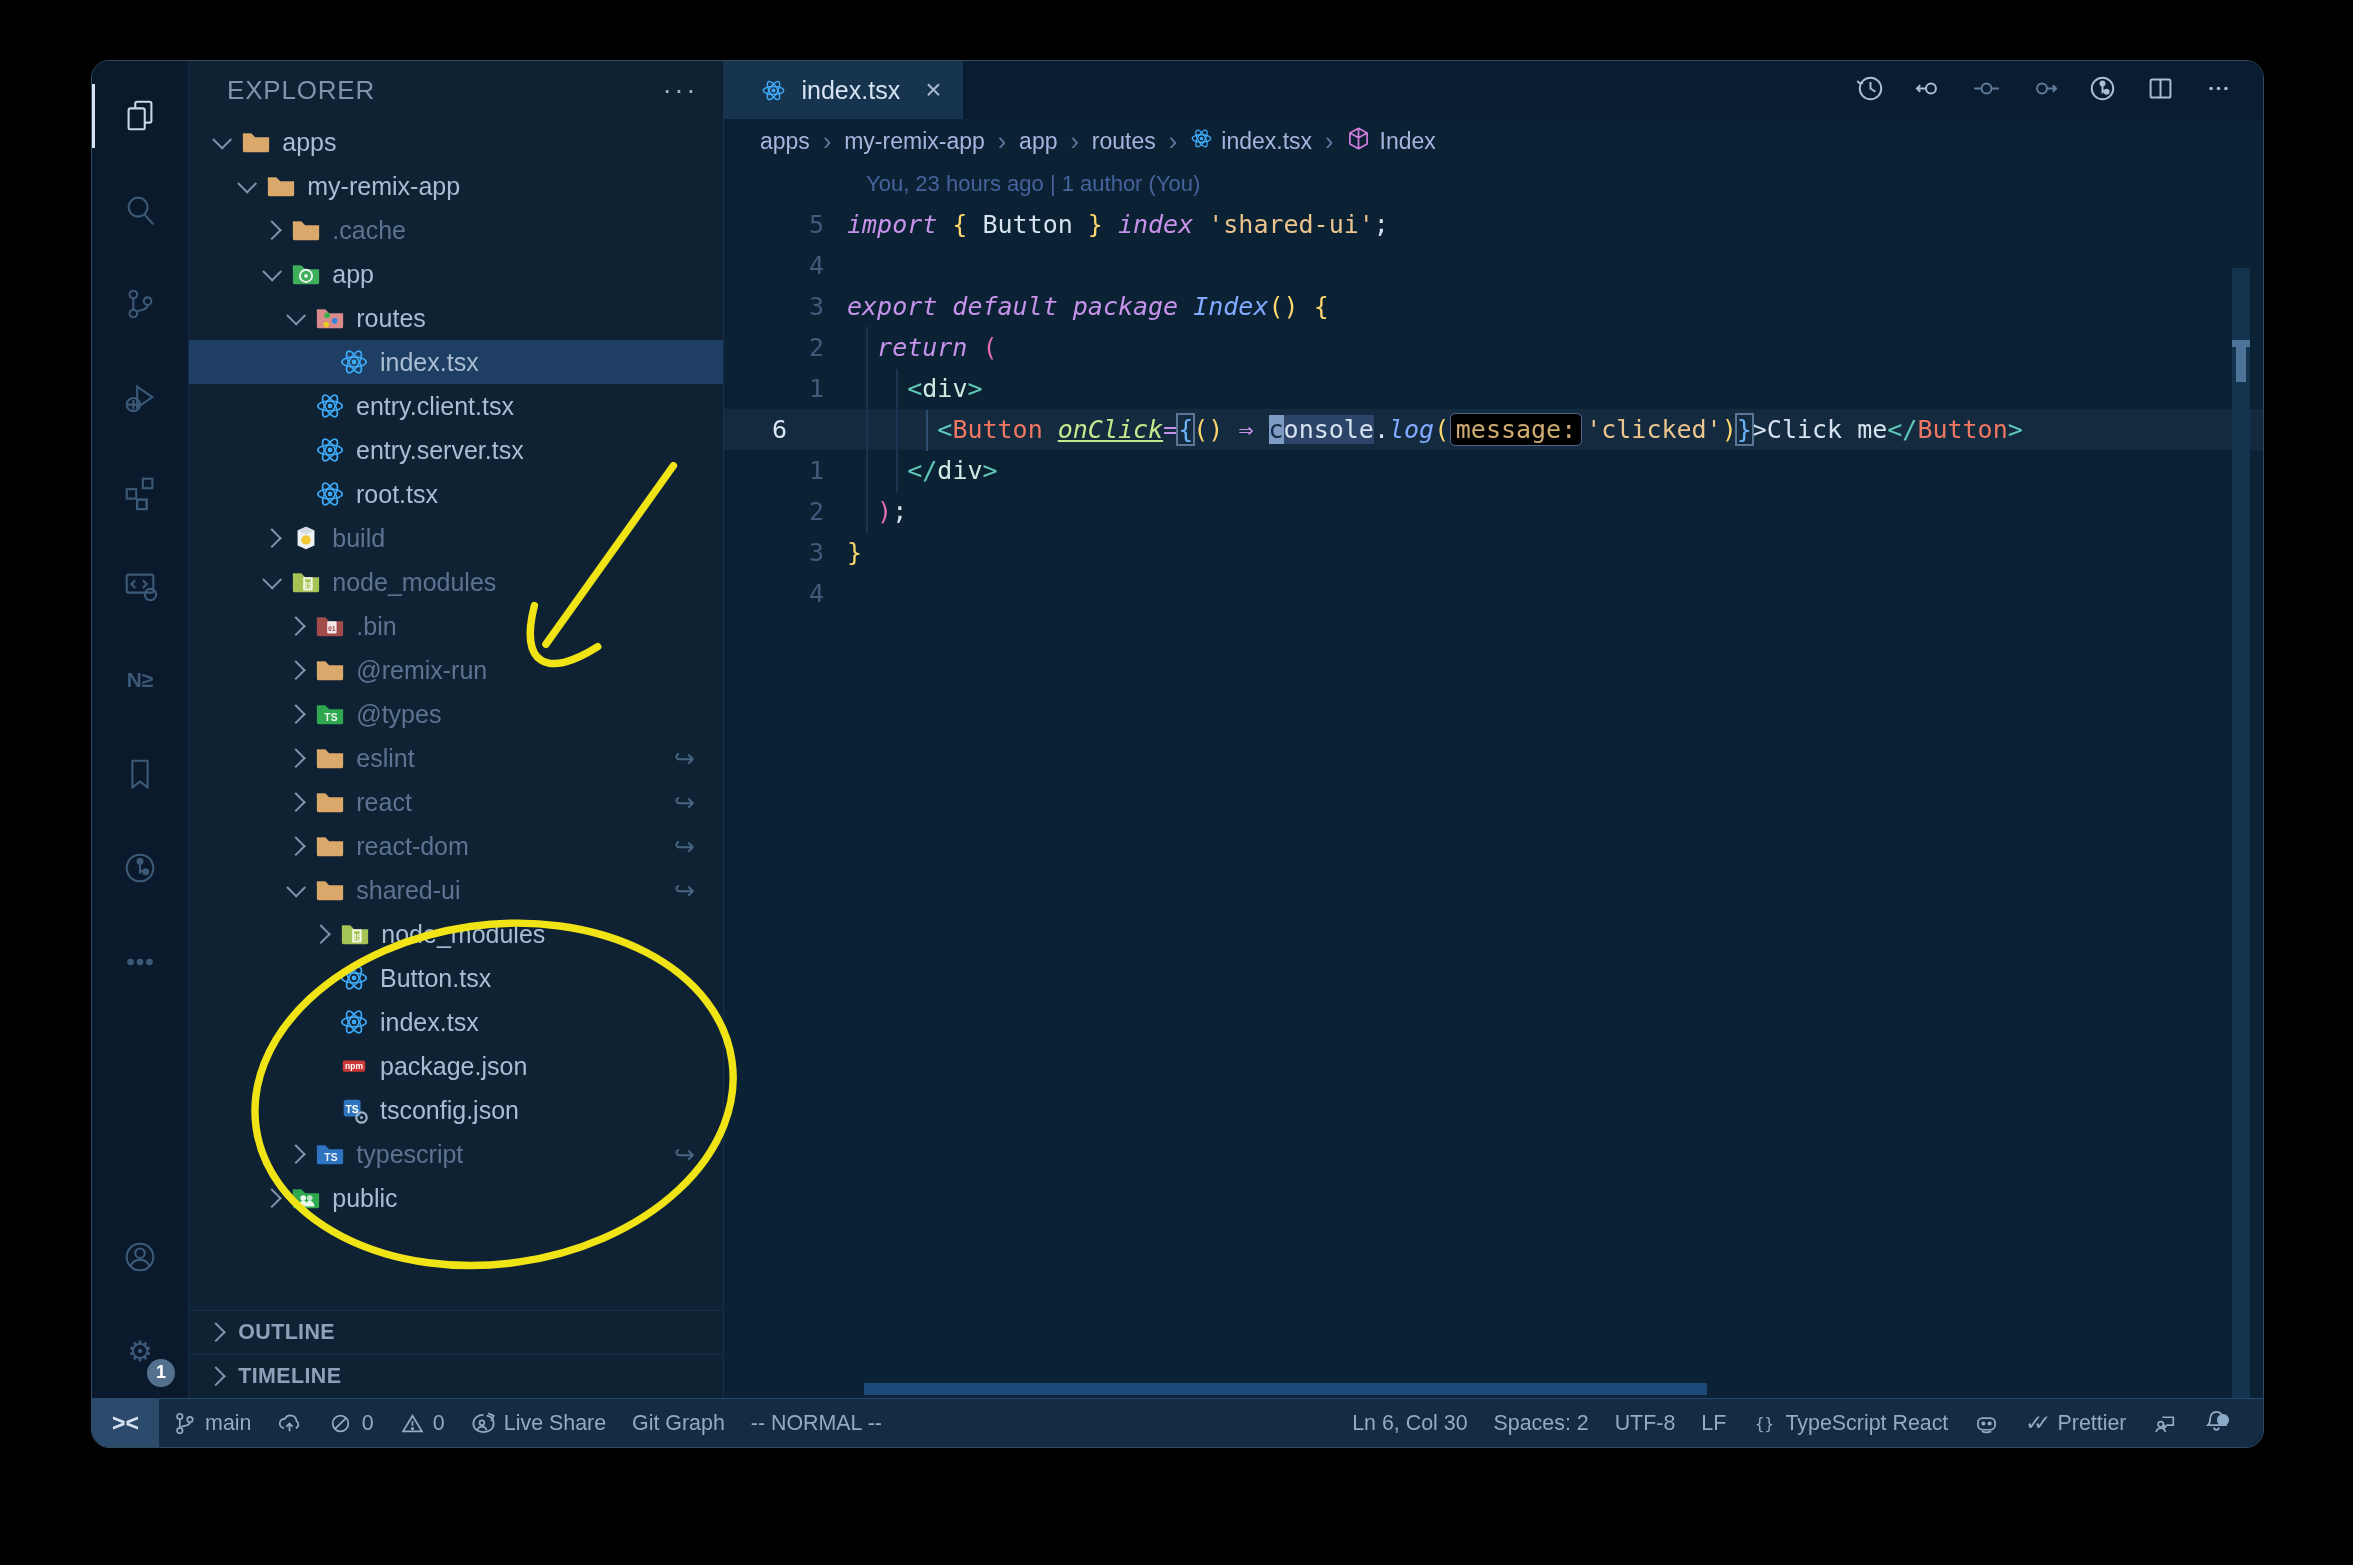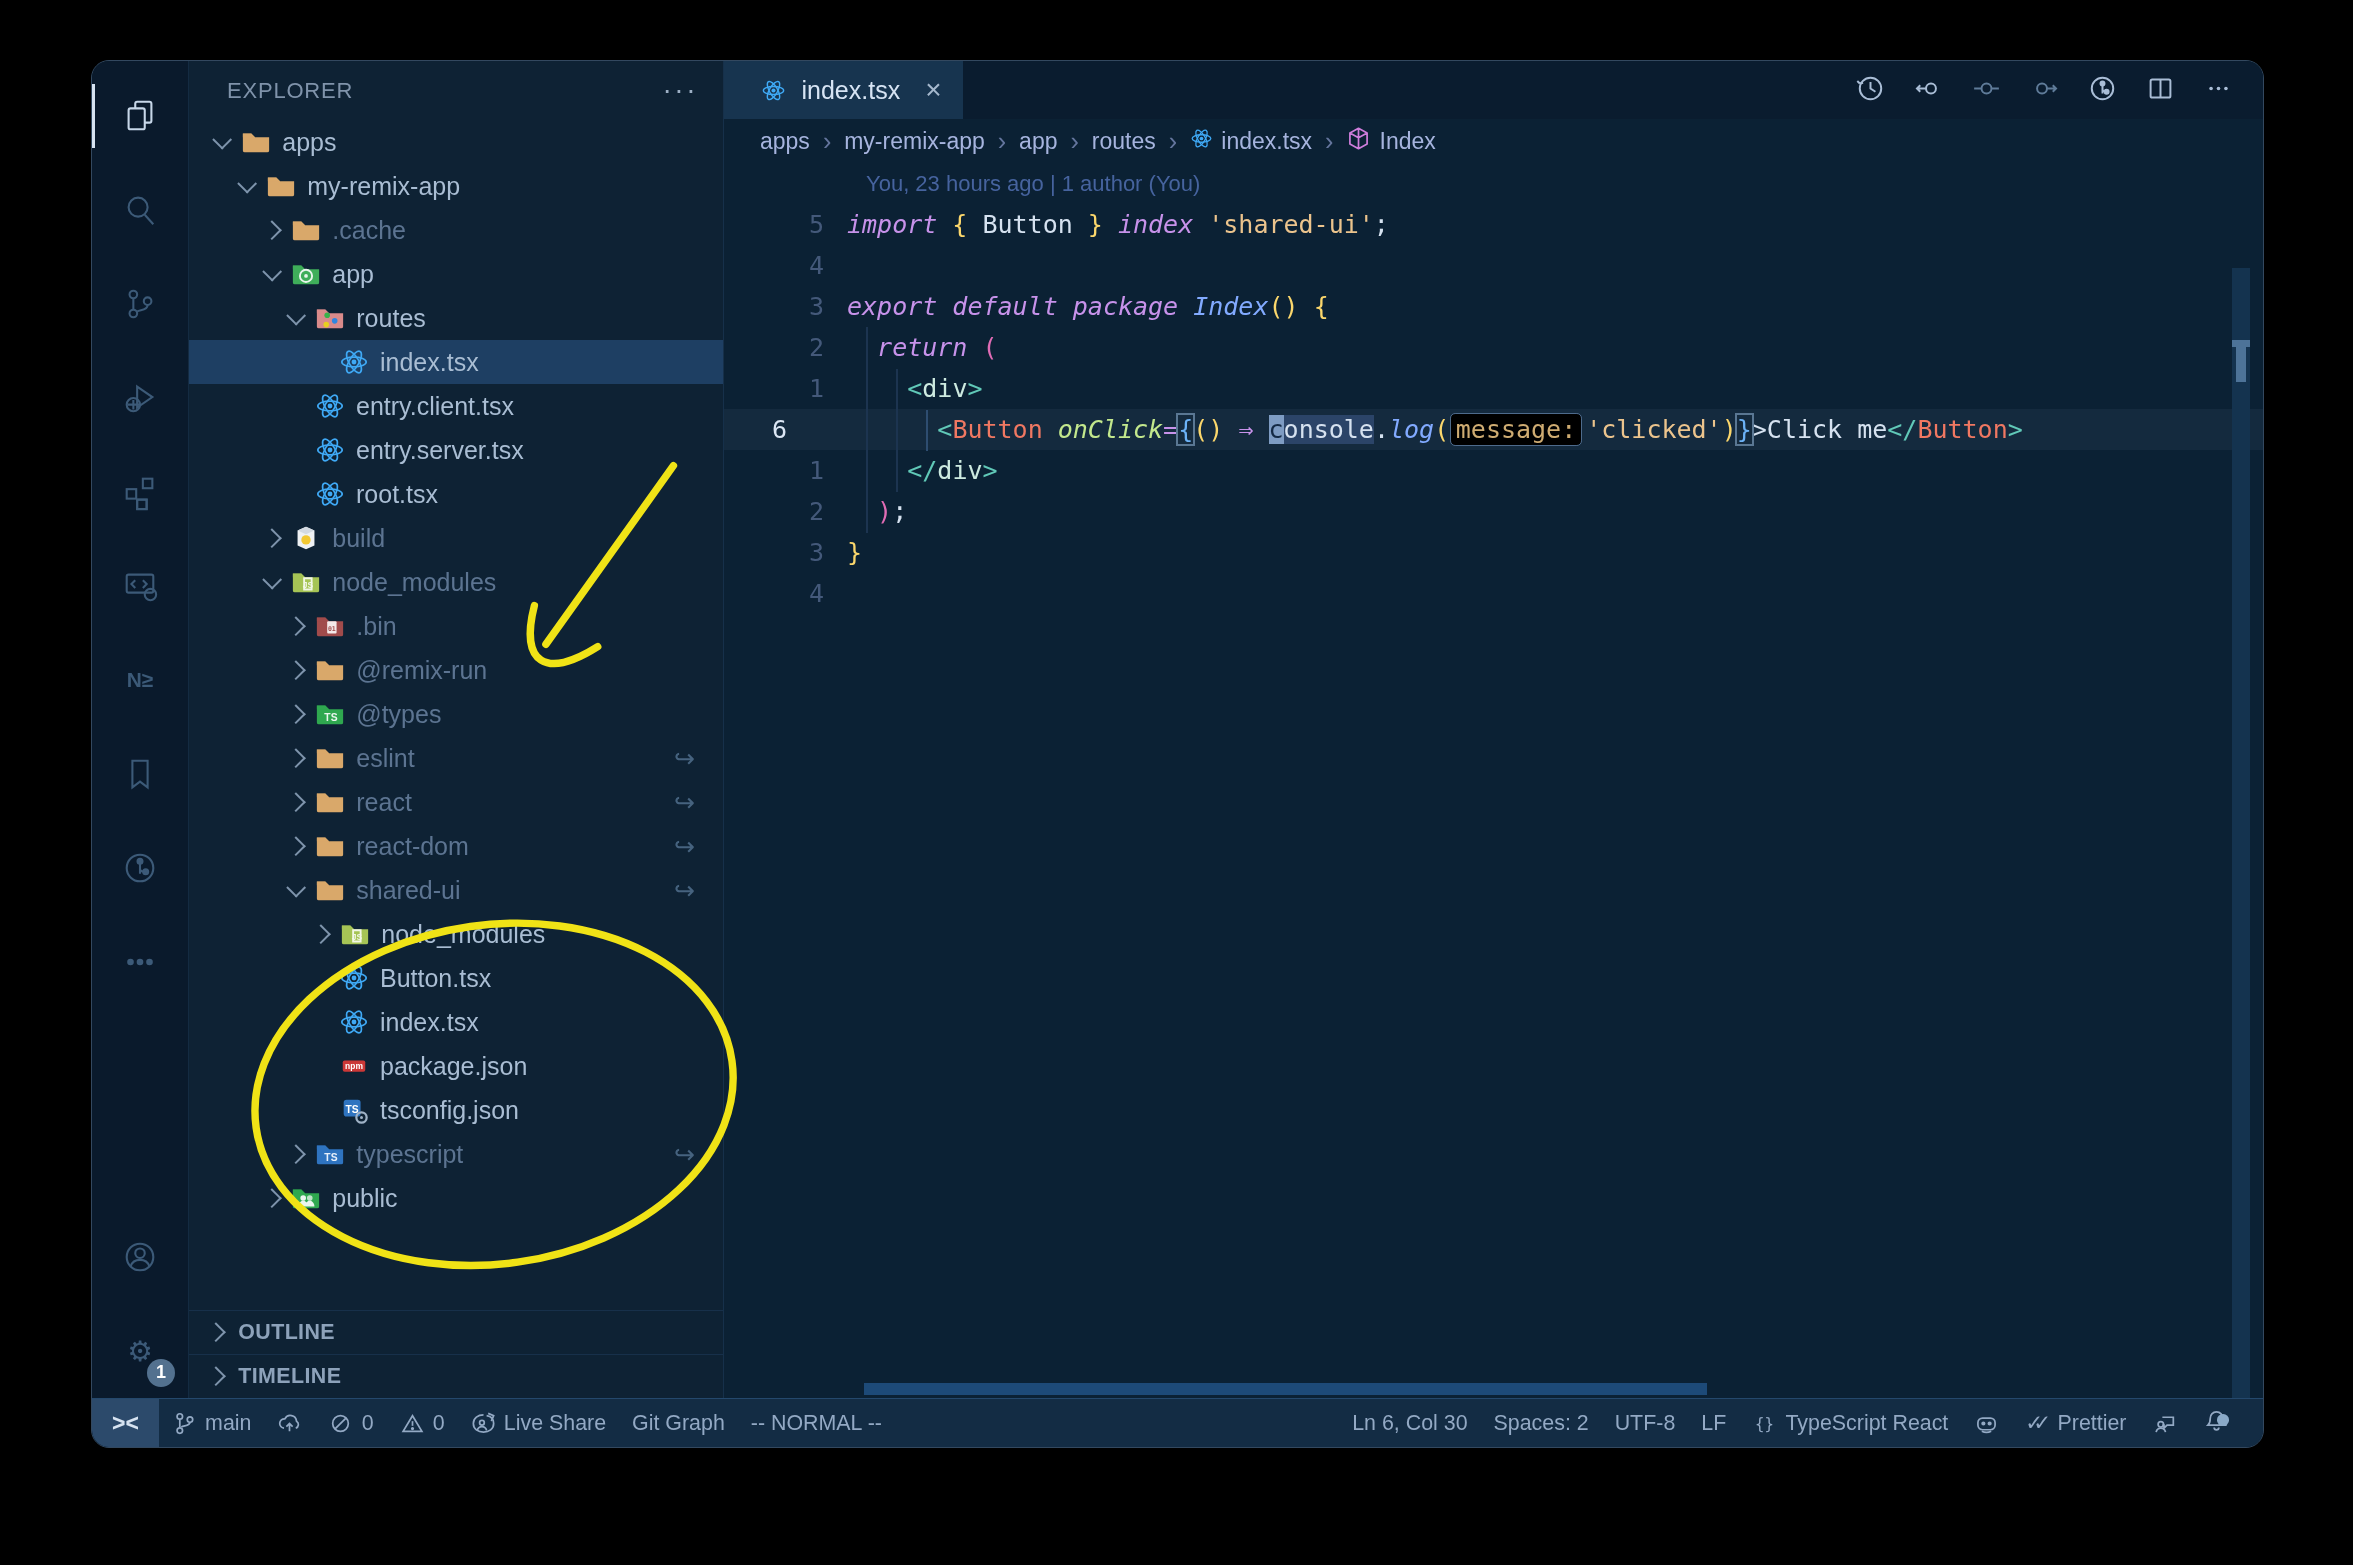--- a/index.html
+++ b/index.html
@@ -28,21 +28,21 @@
   .act-item{width:100%;height:94px;display:flex;align-items:center;justify-content:center;position:relative;color:#3c5a78;}
   .act-item.active{color:#c7d7e9;}
   .act-item.active::before{content:"";position:absolute;left:0;top:15px;bottom:15px;width:3.3px;background:#d7e3f1;}
   .act-item svg{display:block;}
   .act-spacer{flex:1;}
   .act-badge{position:absolute;right:13px;bottom:11.5px;min-width:28px;height:28px;border-radius:14px;background:#53718f;color:#fff;
              font-size:18px;font-weight:700;display:flex;align-items:center;justify-content:center;}
   
   #sidebar{width:535px;background:#0e2234;border-right:1.6px solid #16304a;display:flex;flex-direction:column;box-sizing:border-box;}
   #sb-header{height:59px;display:flex;align-items:center;padding:0 25px 0 38px;flex:0 0 auto;}
-  #sb-title{color:#7f93aa;font-size:22px;letter-spacing:0.8px;}
+  #sb-title{color:#7f93aa;font-size:26px;letter-spacing:0.8px;}
   #sb-actions{margin-left:auto;color:#9db0c5;font-size:28px;letter-spacing:2.5px;line-height:8.2px;}
   #tree{flex:0 0 auto;}
   .trow{height:44px;display:flex;align-items:center;position:relative;color:#a9bdd3;font-size:25px;white-space:nowrap;cursor:pointer;}
   .trow.dim .tlabel{color:#5c7491;}
   .trow.selected{background:#1e3f63;}
   .trow .tlabel{margin-left:11.5px;}
   .trow.root .tlabel{font-weight:700;color:#9fb3c8;font-size:24px;letter-spacing:0.4px;}
   .chev{flex:0 0 auto;width:12.3px;height:12.3px;border-right:2.5px solid #7e94ac;border-bottom:2.5px solid #7e94ac;}
   .chev.open{transform:rotate(45deg) translate(-1.6px,-1.6px);}
   .chev.closed{transform:rotate(-45deg);}
@@ -76,21 +76,21 @@
   .guide.activeg{background:#2e4d70;}
   
   .tk-kw{color:#c792ea;font-style:italic;}
   .tk-b1{color:#fbd76c;}
   .tk-b2{color:#e06cb5;}
   .tk-b3{color:#6cb2f7;}
   .boxed{outline:2.1px solid #5a7793;outline-offset:-0.8px;}
   .tk-txt{color:#d6e2f0;}
   .tk-str{color:#ecc48d;}
   .tk-cmp{color:#f07862;}
-  .tk-attr{color:#c3e88d;font-style:italic;}
+  .tk-attr{color:#c3e88d;font-style:italic;text-decoration:underline;}
   .tk-tag{color:#61c9b8;}
   .tk-tagn{color:#cdeae0;}
   .tk-fn{color:#82aaff;font-style:italic;}
   .tk-arr{color:#c792ea;}
   .tk-cursor{background:#7e9cc3;color:#142a45;}
   .tk-hl{background:#2b4468;}
   .tk-inlay{background:#000000;color:#cfac72;border-radius:4.1px;padding:0.8px 5px;margin:0 5px 0 1.6px;outline:1.6px solid #4e6b8c;}
   
   #vscroll{position:absolute;top:104px;bottom:0;right:13px;width:18px;background:#14334f;}
   #vmark1{position:absolute;top:72px;left:0;width:18px;height:6.6px;background:#4d7398;}

